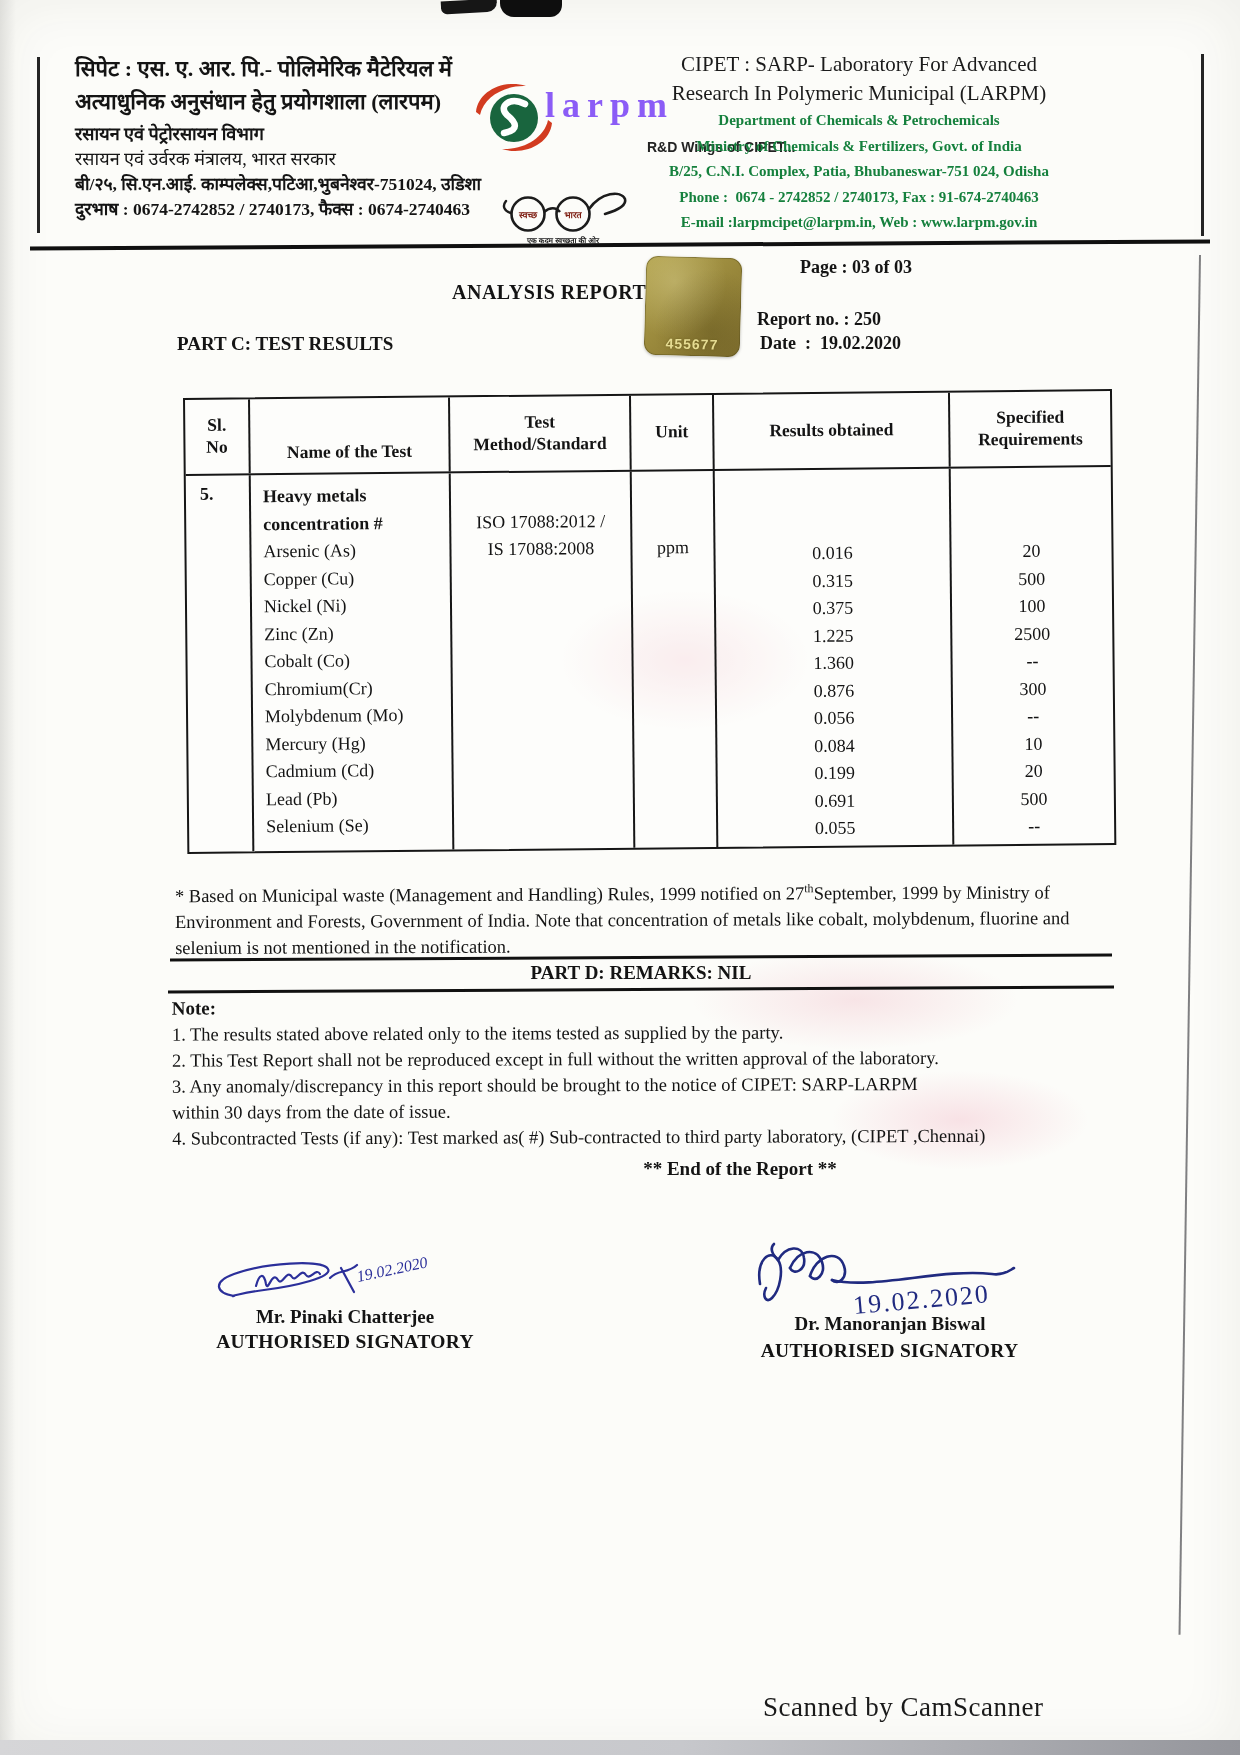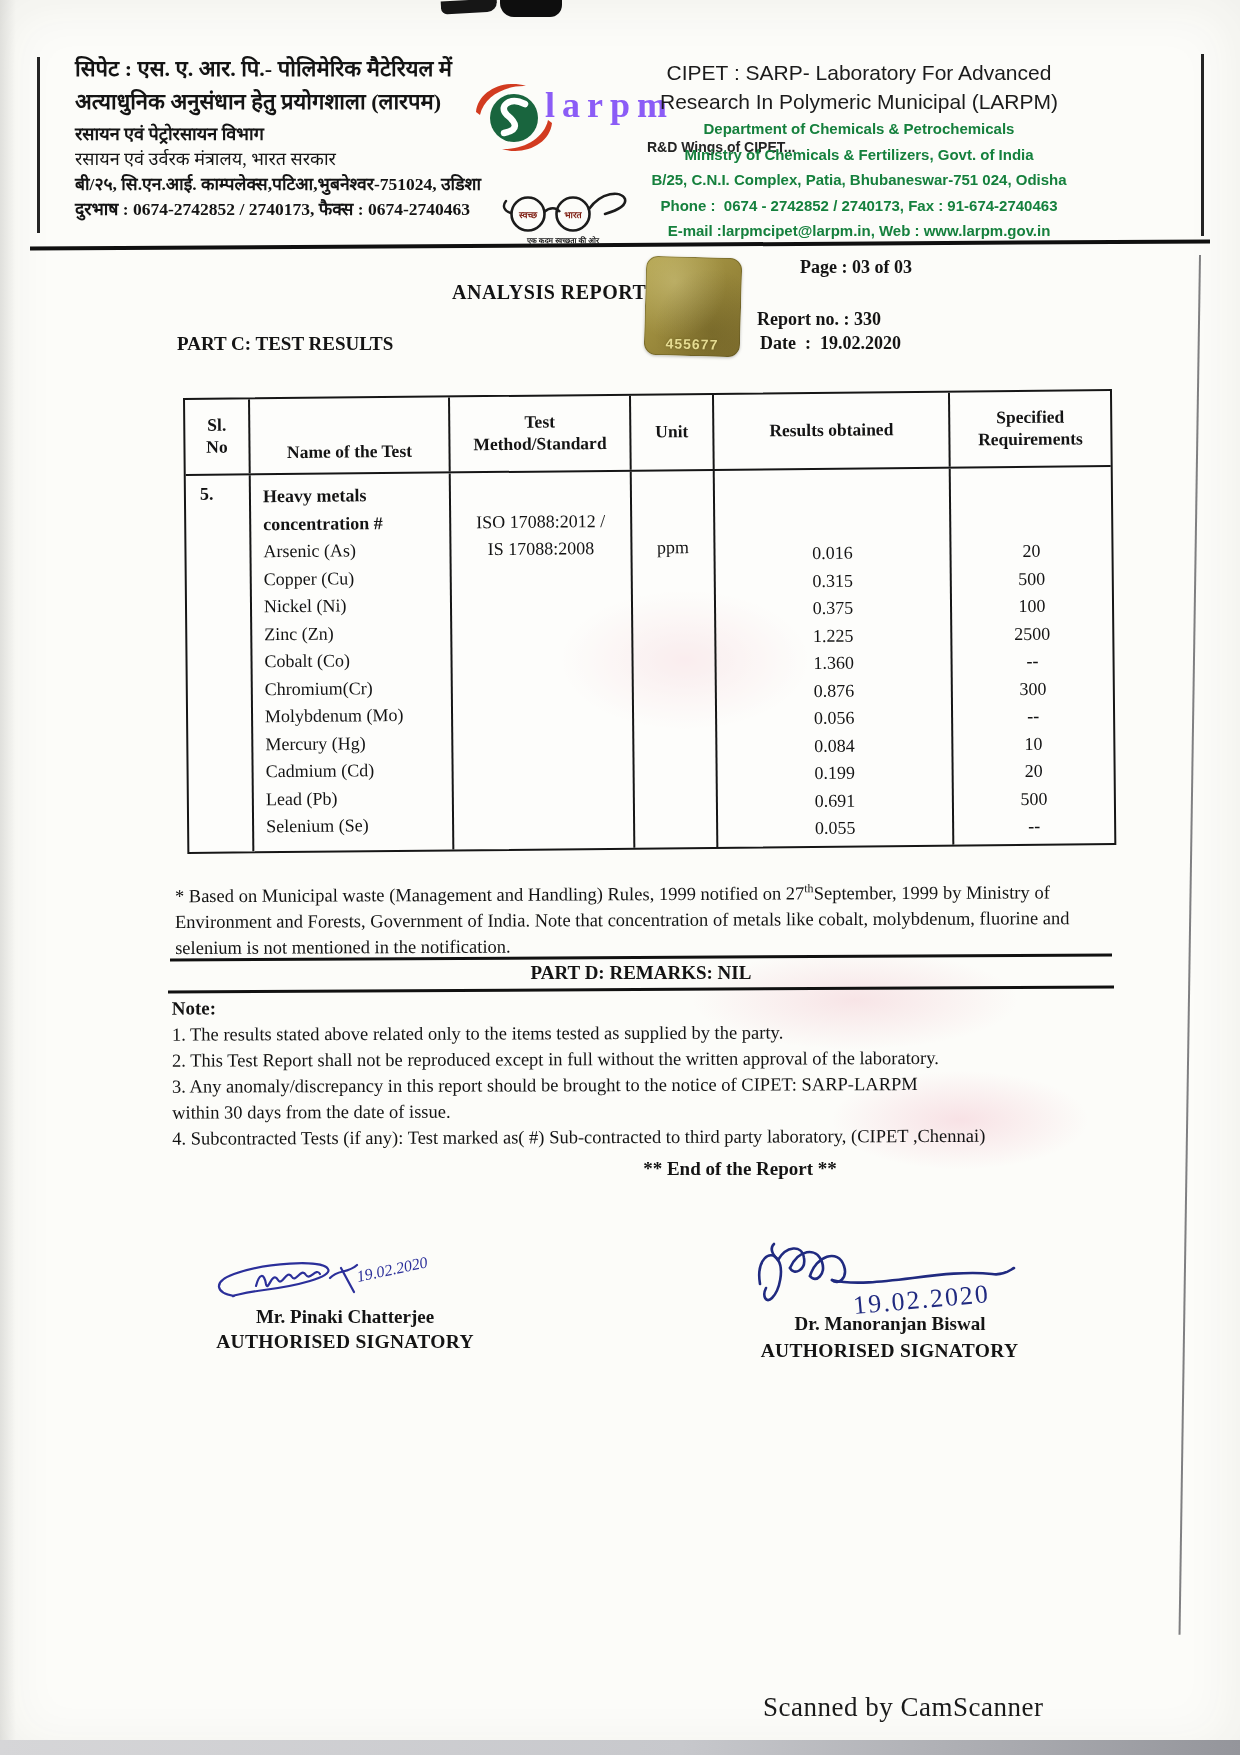--- a/index.html
+++ b/index.html
@@ -31,21 +31,21 @@
   .h-l3{font-size:18px;line-height:25px;margin-top:4px;font-weight:600;}
   .h-l4{font-size:18px;line-height:25px;font-weight:400;}
   .h-l5{font-size:17.5px;line-height:25px;font-weight:600;white-space:nowrap;}
   .h-l6{font-size:17.5px;line-height:25px;font-weight:600;white-space:nowrap;}
   .h-l7{font-size:16.5px;line-height:24px;font-weight:600;white-space:nowrap;}
 
   .logo-word{left:545px;top:84px;font-family:Liberation Serif, serif;font-weight:700;font-size:36px;letter-spacing:7px;color:#8b5cf6;}
   .logo-tag{left:607px;top:139px;font-family:"Liberation Sans",sans-serif;font-weight:700;font-size:14px;color:#232323;padding-left:40px;}
   .glasses-tag{left:492px;top:235px;width:142px;text-align:center;font-family:"Liberation Sans",sans-serif;font-weight:700;font-size:7.5px;color:#1d1d1d;}
 
-  .english-block{left:630px;top:58px;width:458px;text-align:center;font-family:Liberation Sans, sans-serif;}
+  .english-block{left:630px;top:50px;width:458px;text-align:center;font-family:Liberation Serif, serif;}
   .e-l1,.e-l2{font-size:21px;line-height:29px;color:#1b1b1b;}
   .e-l3,.e-l4,.e-l5,.e-l6,.e-l7{font-weight:700;font-size:15px;line-height:25.5px;color:#15803d;}
 
   .top-rule{left:30px;top:243px;width:1180px;height:3.5px;background:#101010;transform:rotate(-0.35deg);}
 
   
   .page-label{left:800px;top:257px;font-weight:700;font-size:18px;}
   .r-title{left:452px;top:281px;font-weight:700;font-size:20px;letter-spacing:.5px;}
   .report-no{left:757px;top:309px;font-weight:700;font-size:18px;}
   .r-date{left:760px;top:333px;font-weight:700;font-size:18px;}
@@ -156,21 +156,21 @@
     <div class="e-l7">E-mail :larpmcipet@larpm.in, Web : www.larpm.gov.in</div>
   </div>
 
   <div class="abs top-rule"></div>
 
   <div class="abs page-label pre">Page : 03 of 03</div>
   <div class="abs r-title">ANALYSIS REPORT</div>
   <div class="abs stamp">
     <span>455677</span>
   </div>
-  <div class="abs report-no pre">Report no. : 330</div>
+  <div class="abs report-no pre">Report no. : 250</div>
   <div class="abs r-date pre">Date  :  19.02.2020</div>
   <div class="abs part-c">PART C: TEST RESULTS</div>
 
   <div class="abs rtable">
     <div class="thead">
       <div class="th">Sl.
 No</div>
       <div class="th name-h">Name of the Test</div>
       <div class="th">Test
 Method/Standard</div>

